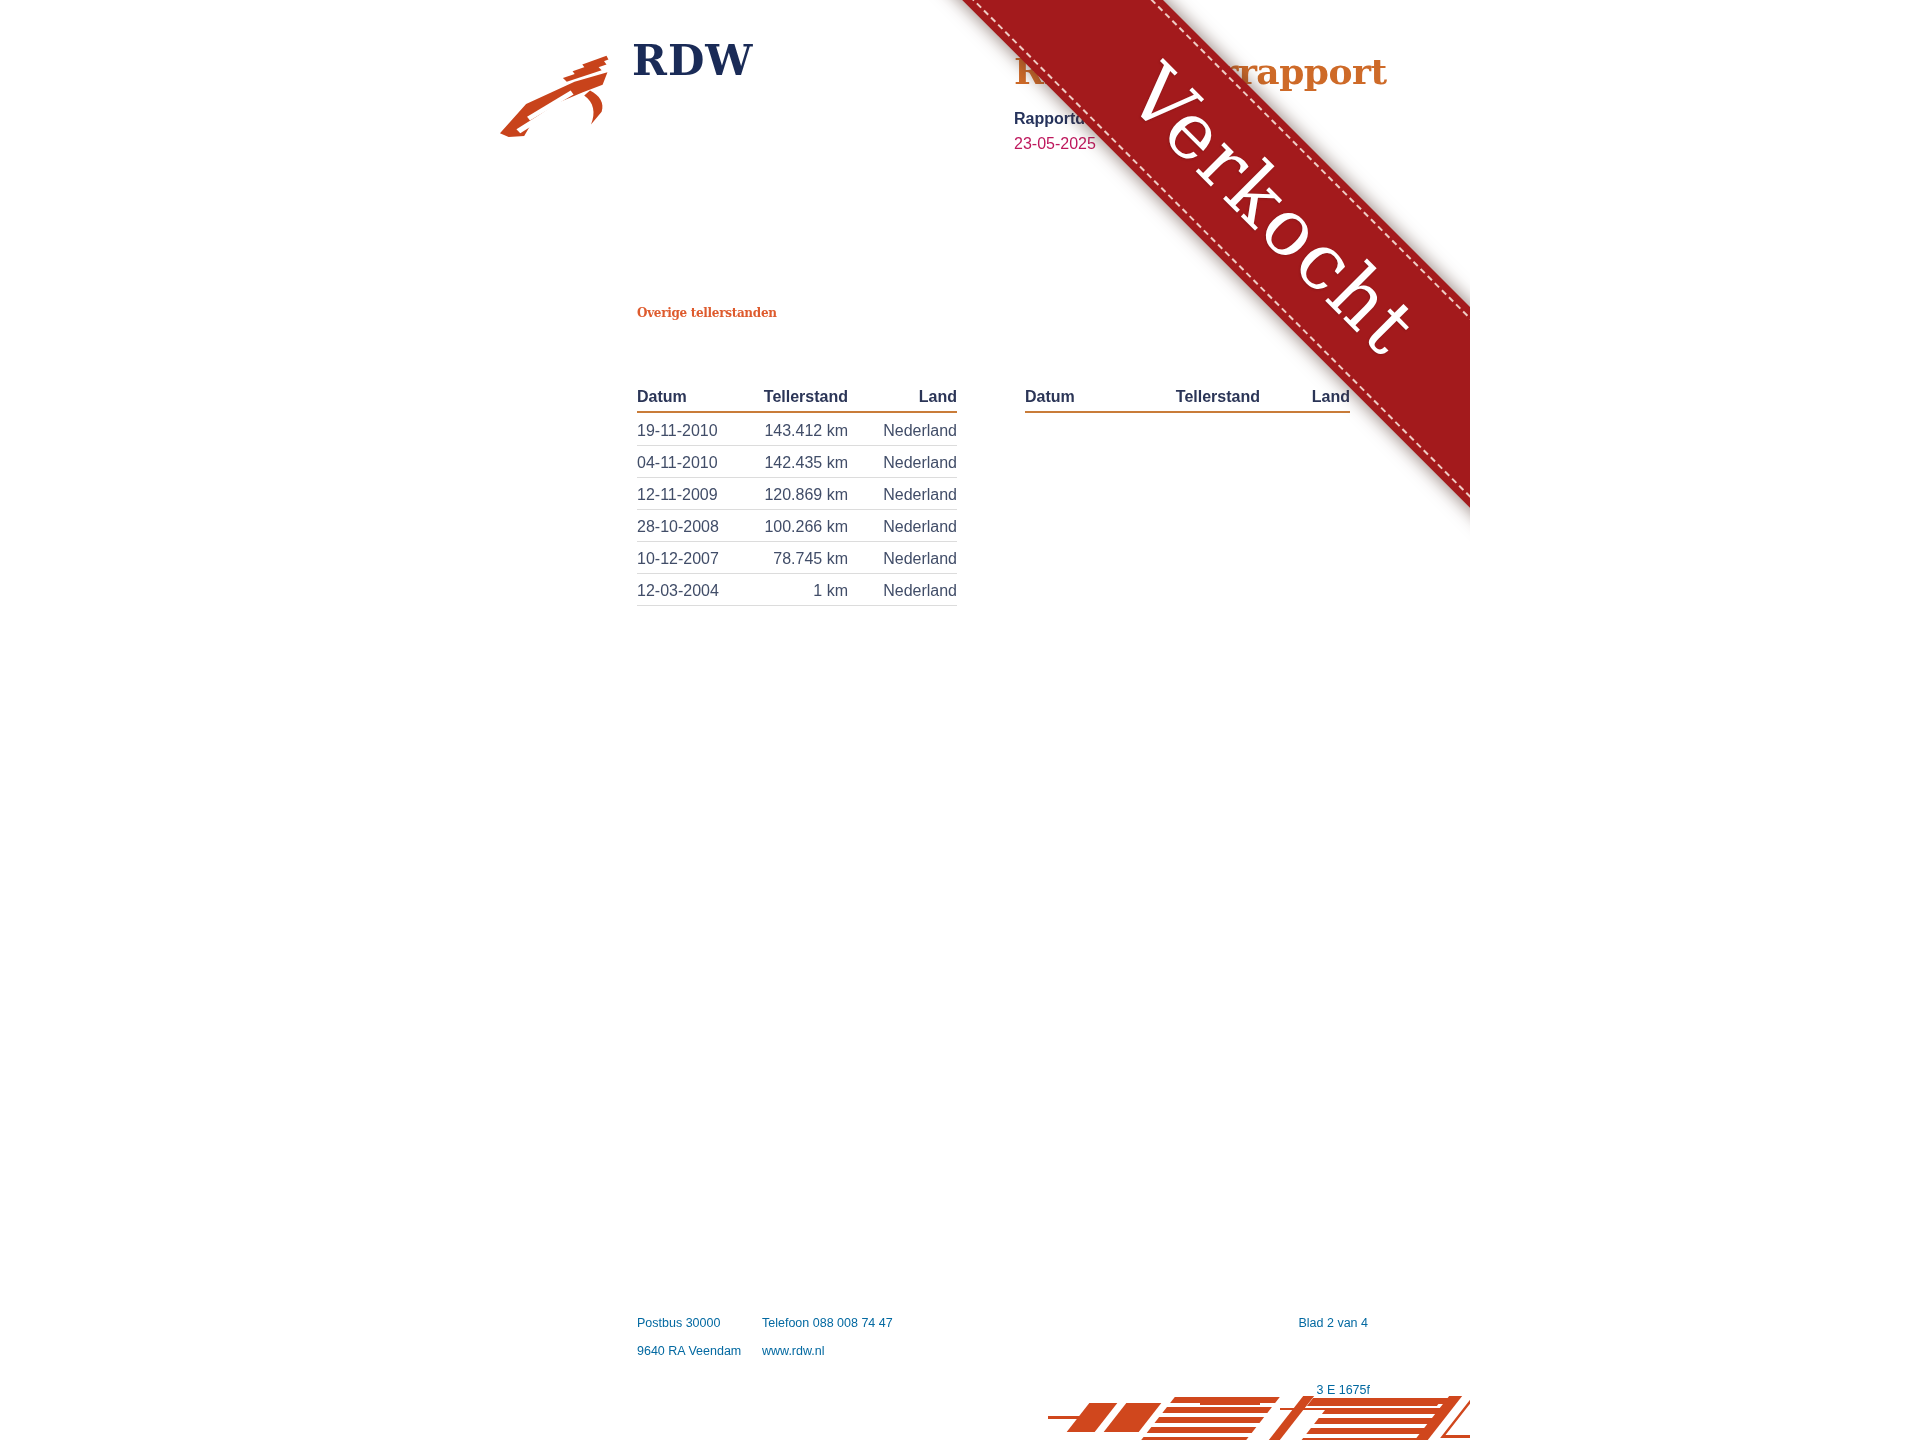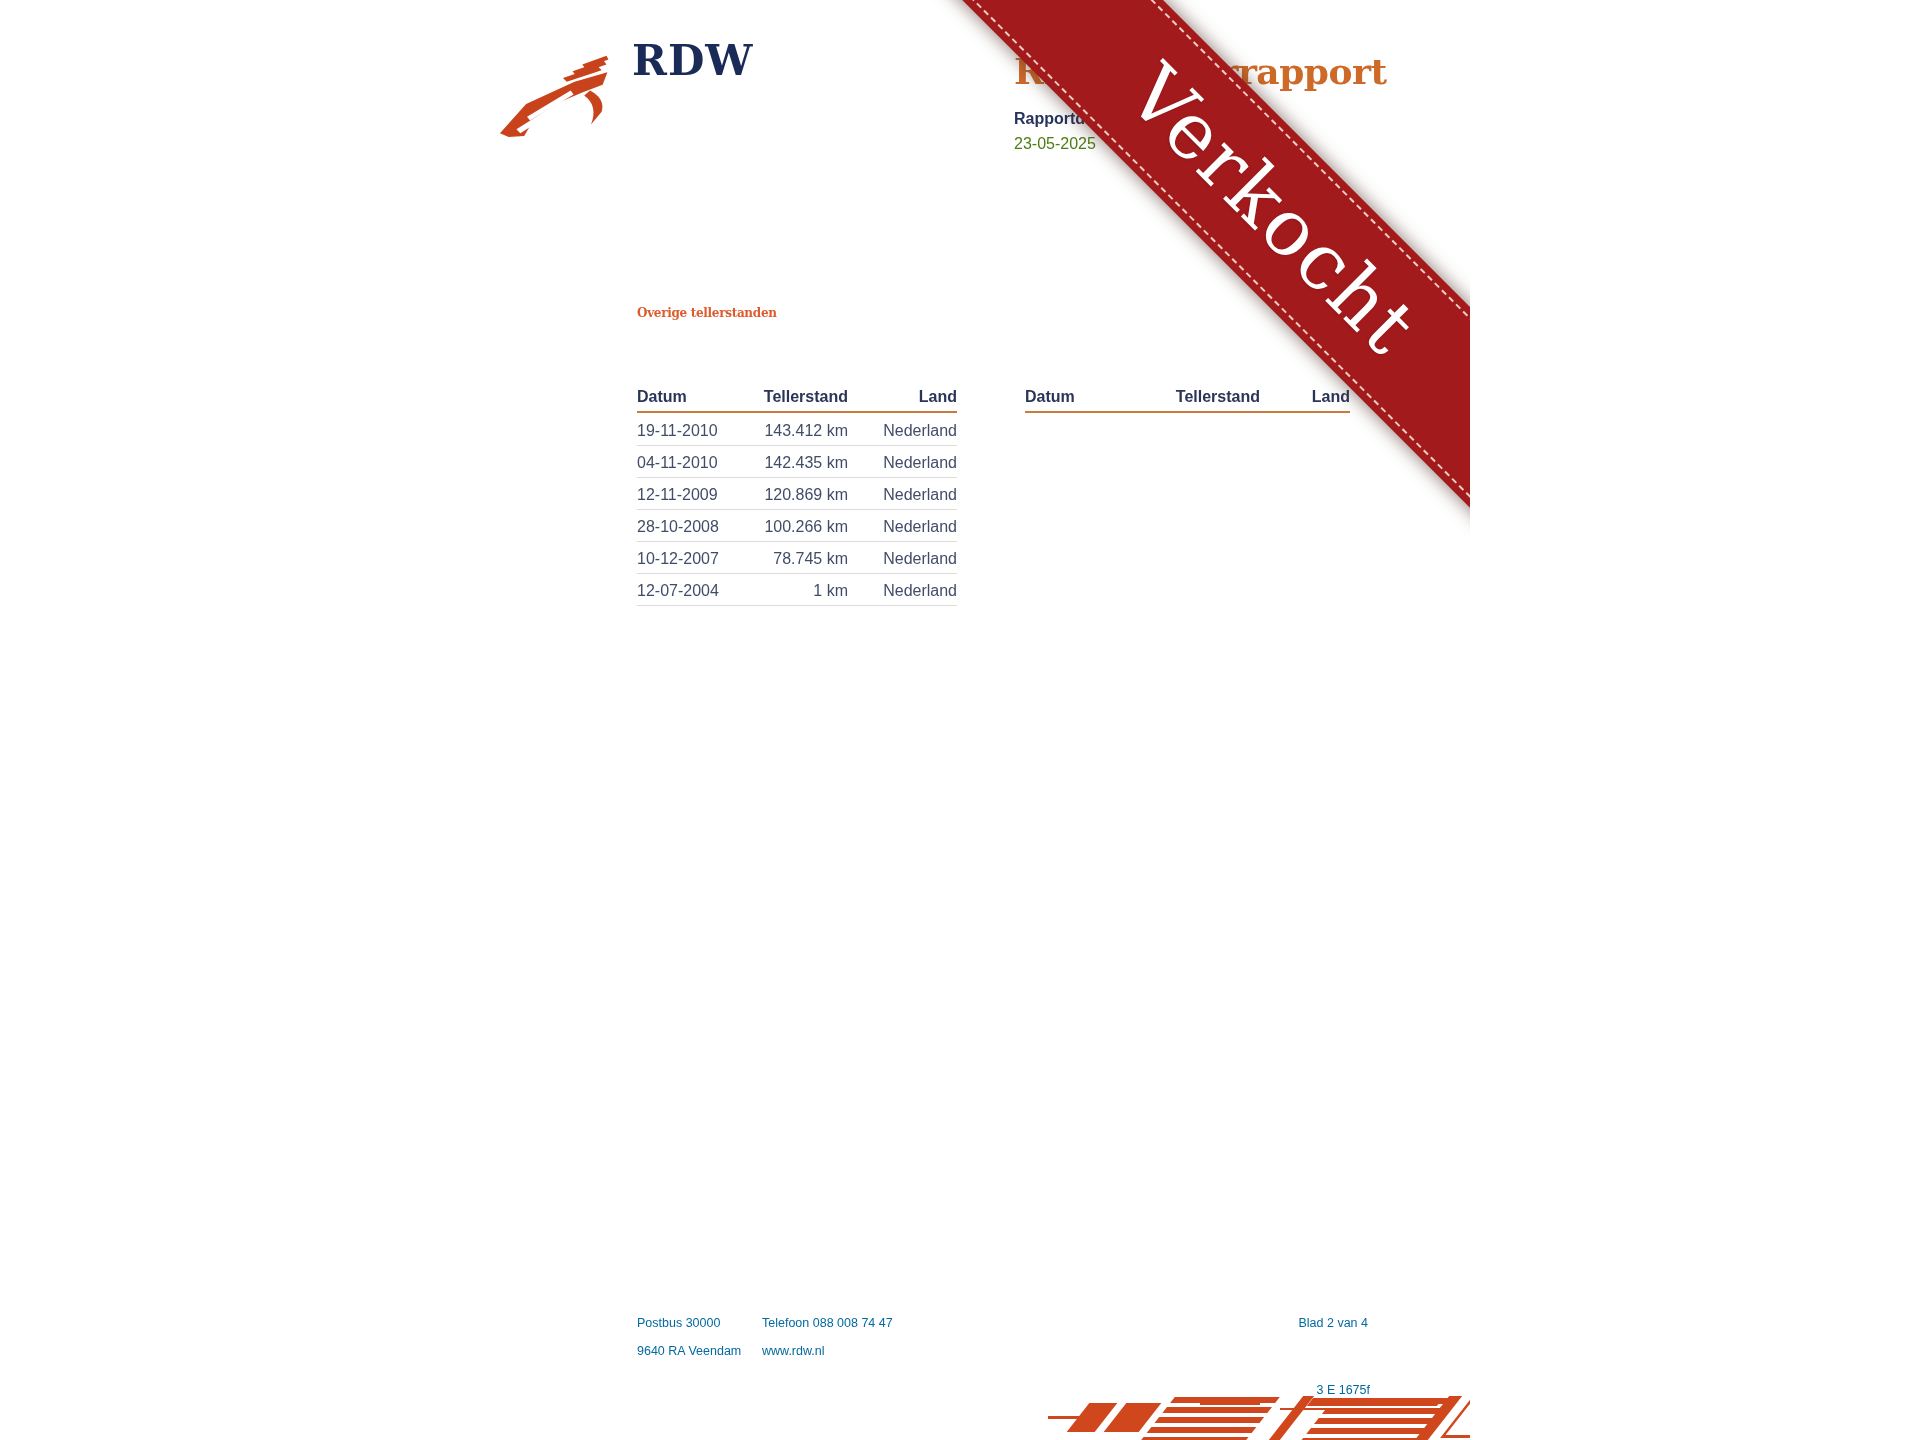--- a/index.html
+++ b/index.html
@@ -6,21 +6,21 @@
   .canvas{position:relative;width:1588px;height:1440px;background:#ffffff;overflow:hidden;
           font-family:"Liberation Sans",sans-serif;}
 
   
   .logo-flag{position:absolute;left:497px;top:46px;width:126px;height:92px;}
   .logo-text{position:absolute;left:632px;top:36px;font-family:"DejaVu Serif",serif;
              font-weight:bold;font-size:42px;color:#1a2b57;letter-spacing:1px;}
   .doc-title{position:absolute;left:1014px;top:50px;font-family:"DejaVu Serif",serif;
              font-weight:bold;font-size:36px;color:#ce6a28;letter-spacing:-0.5px;white-space:nowrap;}
   .report-date-label{position:absolute;left:1014px;top:110px;font-size:16px;font-weight:bold;color:#26335c;}
-  .report-date-value{position:absolute;left:1014px;top:135px;font-size:16px;color:#4d7c0f;}
+  .report-date-value{position:absolute;left:1014px;top:135px;font-size:16px;color:#be185d;}
 
   
   .section-heading{position:absolute;left:637px;top:306px;font-family:"DejaVu Serif",serif;
                    font-weight:bold;font-size:12px;color:#de5b2e;letter-spacing:-0.3px;}
 
   
   table.odo{position:absolute;top:388px;border-collapse:collapse;table-layout:fixed;
             font-size:16px;color:#414d68;}
   table.odo.left{left:637px;width:320px;}
   table.odo.right{left:1025px;width:325px;}
@@ -118,21 +118,21 @@
         <td>28-10-2008</td>
         <td class="num">100.266 km</td>
         <td class="num">Nederland</td>
       </tr>
       <tr>
         <td>10-12-2007</td>
         <td class="num">78.745 km</td>
         <td class="num">Nederland</td>
       </tr>
       <tr>
-        <td>12-07-2004</td>
+        <td>12-03-2004</td>
         <td class="num">1 km</td>
         <td class="num">Nederland</td>
       </tr>
     </tbody>
   </table>
 
   <table class="odo right">
     <colgroup>
         <col class="c1">
         <col class="c2">

